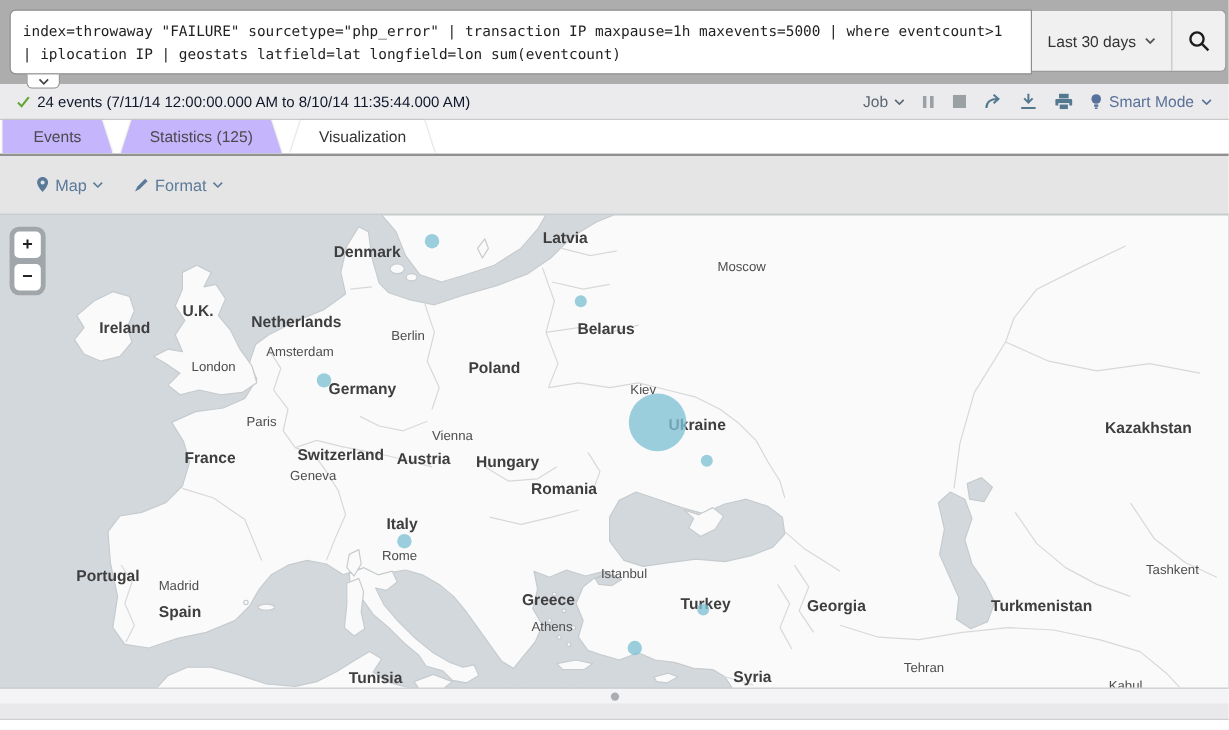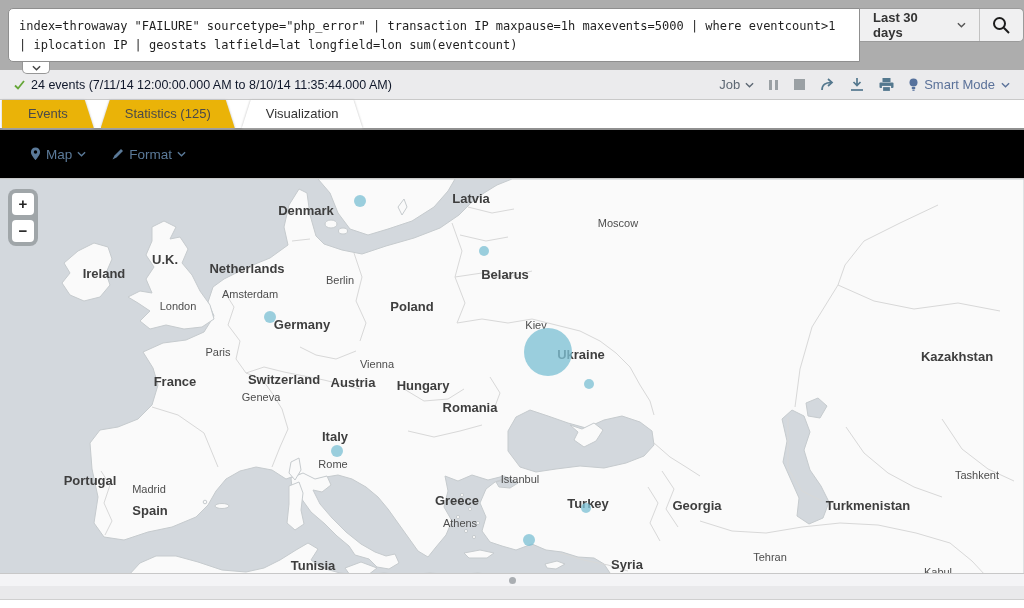--- a/index.html
+++ b/index.html
@@ -10,50 +10,50 @@
   .topbar { position:relative; height:70px; background:#adadad; }
   .searchbox { position:absolute; left:8px; top:8px; width:852px; height:54px;
                background:#fff; border:1px solid #8f8f8f; border-radius:5px 0 0 5px;
                padding:8px 10px; font-family:"DejaVu Sans Mono", monospace;
                font-size:12px; line-height:19px; color:#1f1f1f; overflow:hidden;
                word-break:break-word; }
   .search-expander { position:absolute; left:22px; top:62px; width:28px; height:12px;
                background:#fff; border:1px solid #979797; border-top:none;
                border-radius:0 0 5px 5px; display:flex; align-items:center;
                justify-content:center; cursor:pointer; }
-  .tr-group { position:absolute; left:860px; top:8px; height:34px; display:flex;
+  .tr-group { position:absolute; left:860px; top:8px; height:52px; display:flex;
                background:#f0f0f1; border:1px solid #9b9b9b; border-left:none;
-               border-radius:0 5px 5px 0; align-items:stretch;font-weight:bold; }
+               border-radius:0 5px 5px 0; align-items:stretch; }
   .tr-label { display:flex; align-items:center; gap:7px; padding:0 13px;
                font-size:13px; color:#333; cursor:pointer; }
   .tr-search { width:45px; display:flex; align-items:center; justify-content:center;
                border-left:1px solid #c2c2c2; cursor:pointer; }
 
   
   .statusbar { height:30px; background:#ebebed; border-bottom:1px solid #c9c9c9;
                display:flex; align-items:center; justify-content:space-between;
                padding:0 14px; }
   .status-left { display:flex; align-items:center; gap:6px; font-size:12.5px; color:#0f172a; }
   .status-right { display:flex; align-items:center; gap:15px;justify-content:center; }
   .job-label { font-size:13px; color:#5c6773; display:flex; align-items:center; gap:5px; cursor:pointer; }
   .ctl { display:flex; align-items:center; cursor:pointer; }
   .smart { display:flex; align-items:center; gap:6px; font-size:13px; color:#5a7199; cursor:pointer; }
 
   
   .tabsrow { height:30px; background:#fff; border-bottom:2px solid #909090;
              display:flex; align-items:flex-end; padding-left:2px; }
   .tabw { filter:drop-shadow(0 0 1px #bdbdbd); margin-right:7px; }
-  .tab { height:28px; line-height:28px; padding:0 24px; background:#eab308;
+  .tab { height:28px; line-height:28px; padding:0 24px; background:#c4b5fd;
          font-size:13px; color:#4a4a4a; cursor:pointer; text-align:center;
          clip-path:polygon(9px 0, calc(100% - 9px) 0, 100% 100%, 0 100%); }
   .tab.first { clip-path:polygon(0 0, calc(100% - 9px) 0, 100% 100%, 0 100%); padding:0 26px; }
   .tab.active { background:#fff; color:#333; }
 
   
-  .viztoolbar { height:48px; background:#000000; display:flex; align-items:center;
+  .viztoolbar { height:48px; background:#e5e5e5; display:flex; align-items:center;
                 gap:26px; padding-left:30px; }
   .vbtn { display:flex; align-items:center; gap:5px; font-size:13.5px; color:#5b7a99; cursor:pointer; }
 
   
   .maparea { position:relative; height:396px; border-top:1px solid #c8c8c8;
              border-bottom:1px solid #c8c8c8; background:#d3d8dd; overflow:hidden; }
   .maparea svg.geo { position:absolute; left:0; top:0; z-index:1; }
   .land  { fill:#fafafa; stroke:#c6cbce; stroke-width:1; stroke-linejoin:round; }
   .sea   { fill:#d3d8dd; stroke:#c6cbce; stroke-width:1; stroke-linejoin:round; }
   .bline { fill:none; stroke:#d8d8d8; stroke-width:1; stroke-linejoin:round; }

